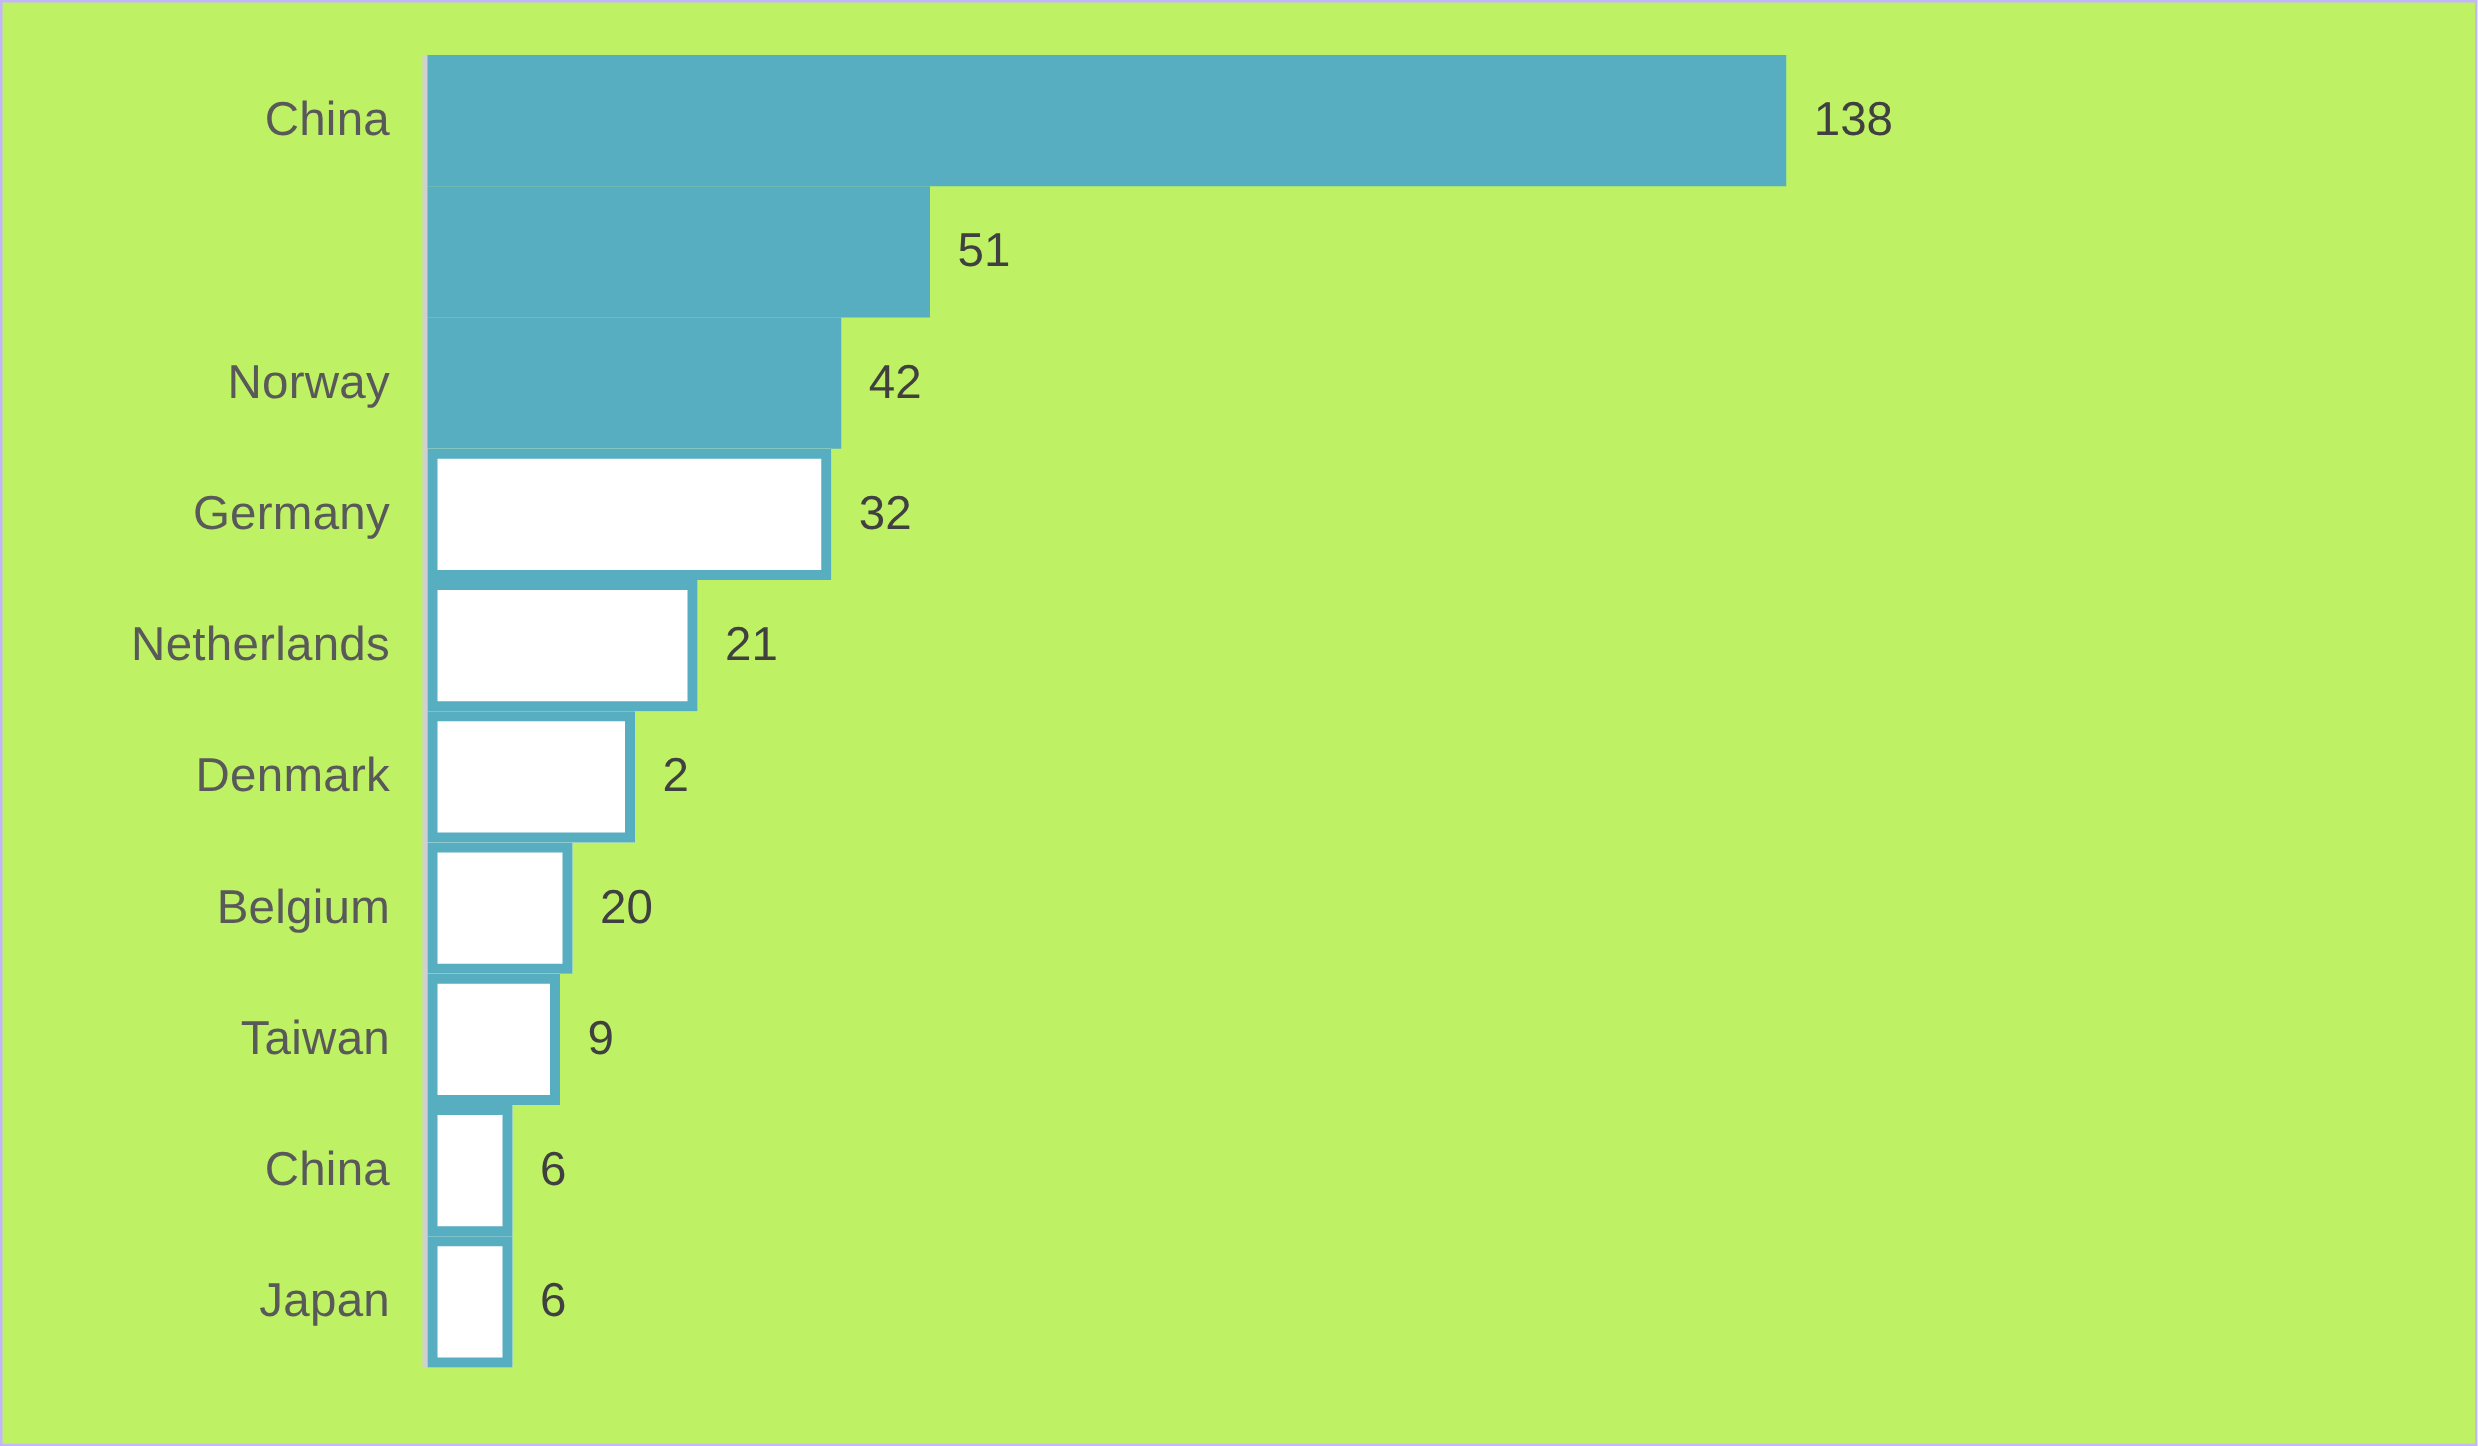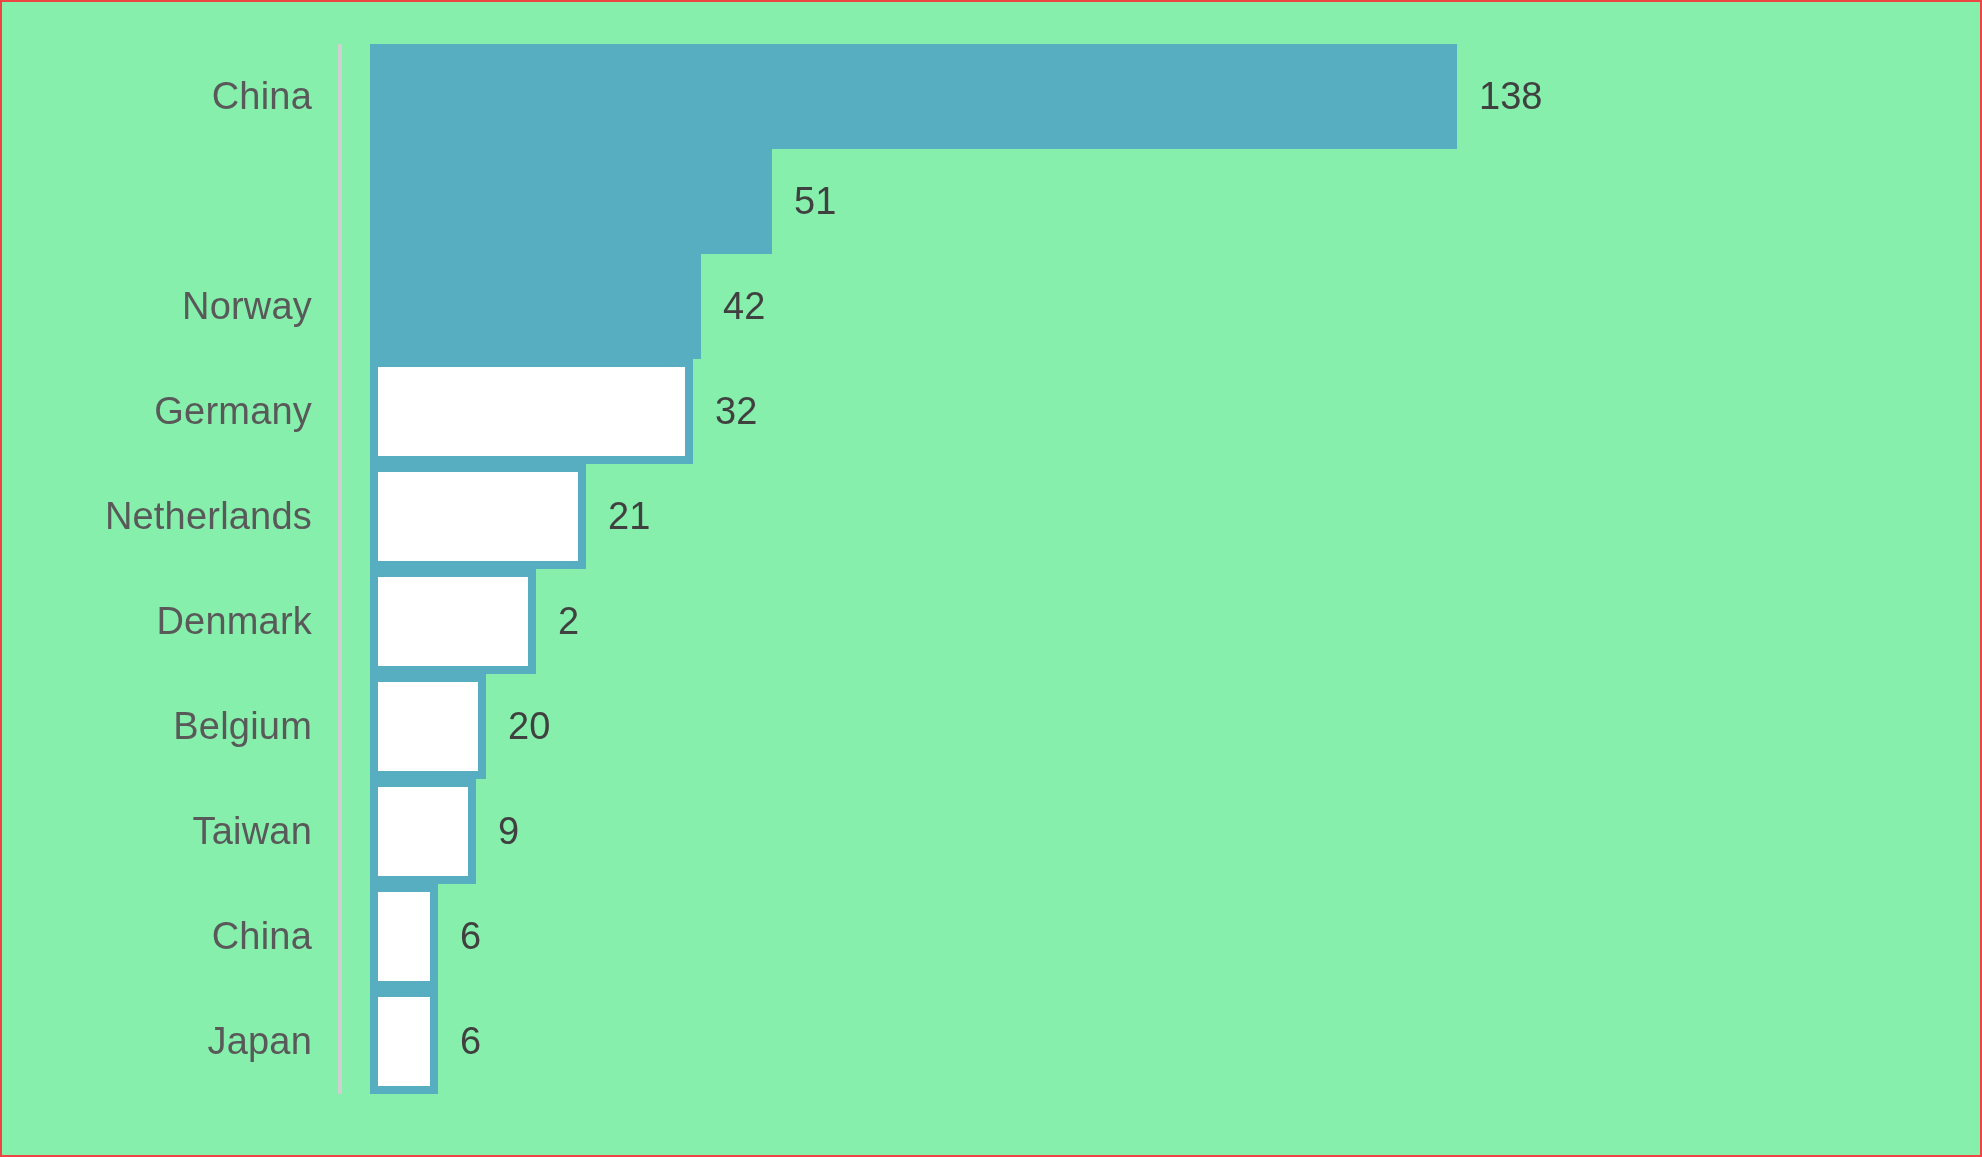--- a/index.html
+++ b/index.html
@@ -9,22 +9,22 @@
   }
   body {
     font-family: "Liberation Sans", sans-serif;
   }
 
   .chart-frame {
     position: relative;
     width: 1982px;
     height: 1157px;
     box-sizing: border-box;
-    background: #86efac;
-    border: 2px solid #ef4444;
+    background: #bef264;
+    border: 2px solid #c4b5fd;
     overflow: hidden;
   }
 
   .plot-area {
     position: absolute;
     left: 0;
     top: 0;
     right: 0;
     bottom: 0;
   }
@@ -68,21 +68,20 @@
     white-space: nowrap;
   }
 
   .bar-wrap {
     position: absolute;
     left: 340px;
     top: 0;
     height: 105px;
     display: flex;
     align-items: center;
-    margin-left: 28px;
   }
 
   .bar {
     height: 105px;
     box-sizing: border-box;
   }
 
   .bar.filled {
     background: #58AEC1;
     border: none;

